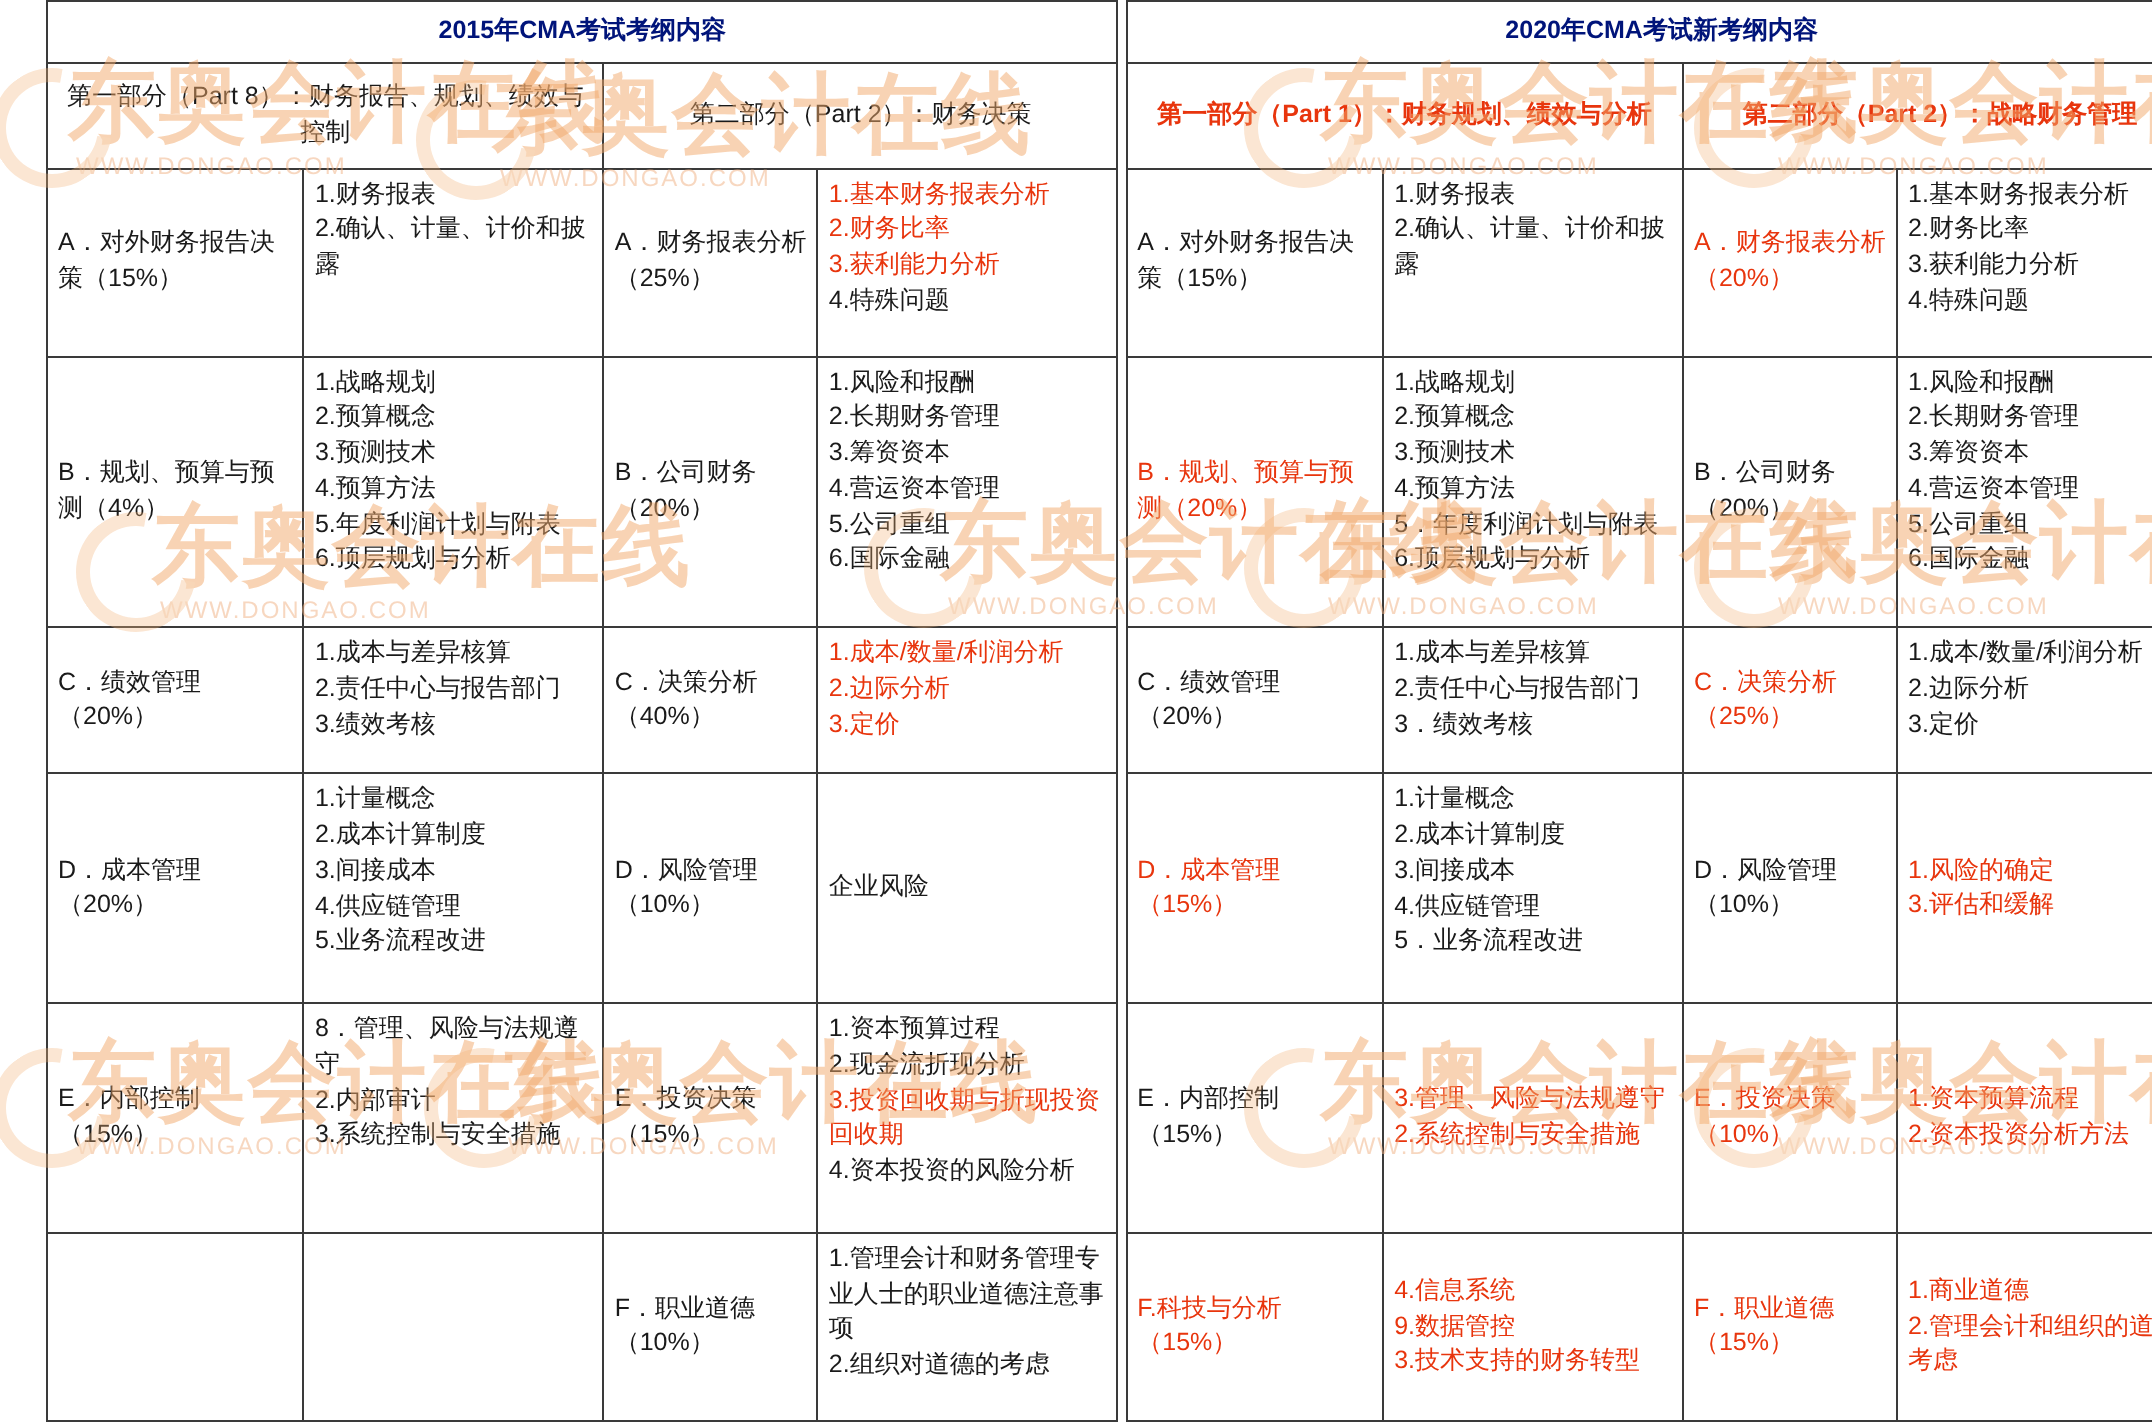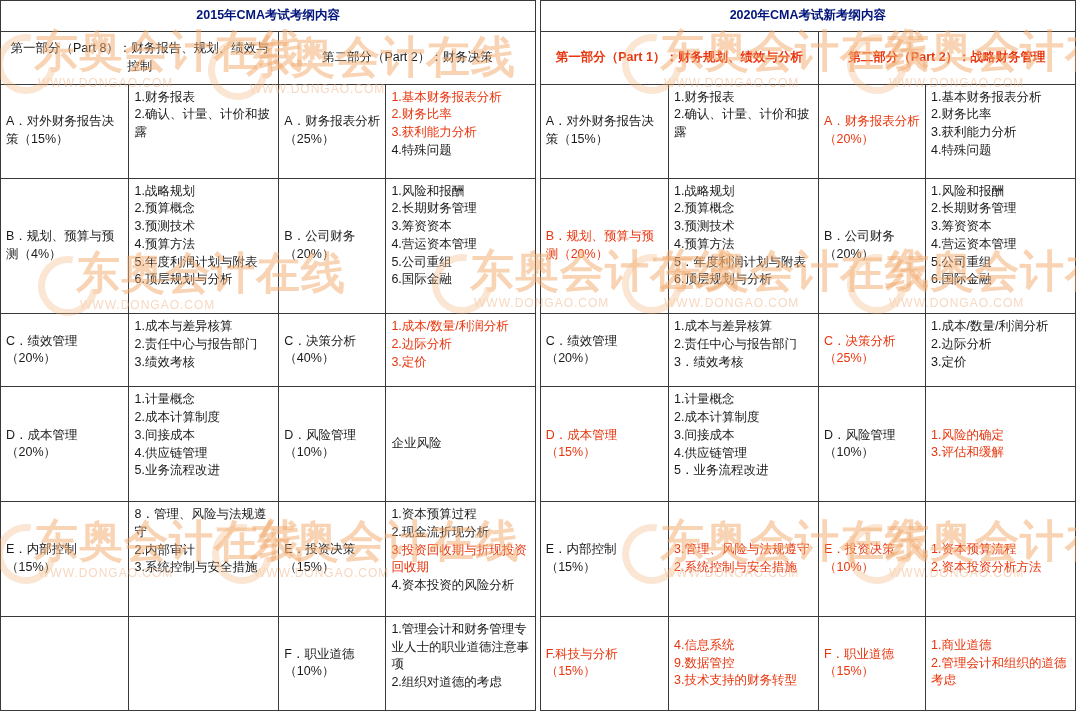--- a/index.html
+++ b/index.html
@@ -110,20 +110,21 @@
     left: 0; top: 0;
     width: 1076px;
     height: 711px;
     z-index: 5;
     pointer-events: none;
     padding-left: 20px;
   }
   .content-layer {
     position: relative;
     z-index: 2;
+    margin-left: 23px;
   }
 </style>
 </head>
 <body>
 
 <div class="page">
 
   <div class="content-layer">
   <table class="cma">
     <colgroup>

